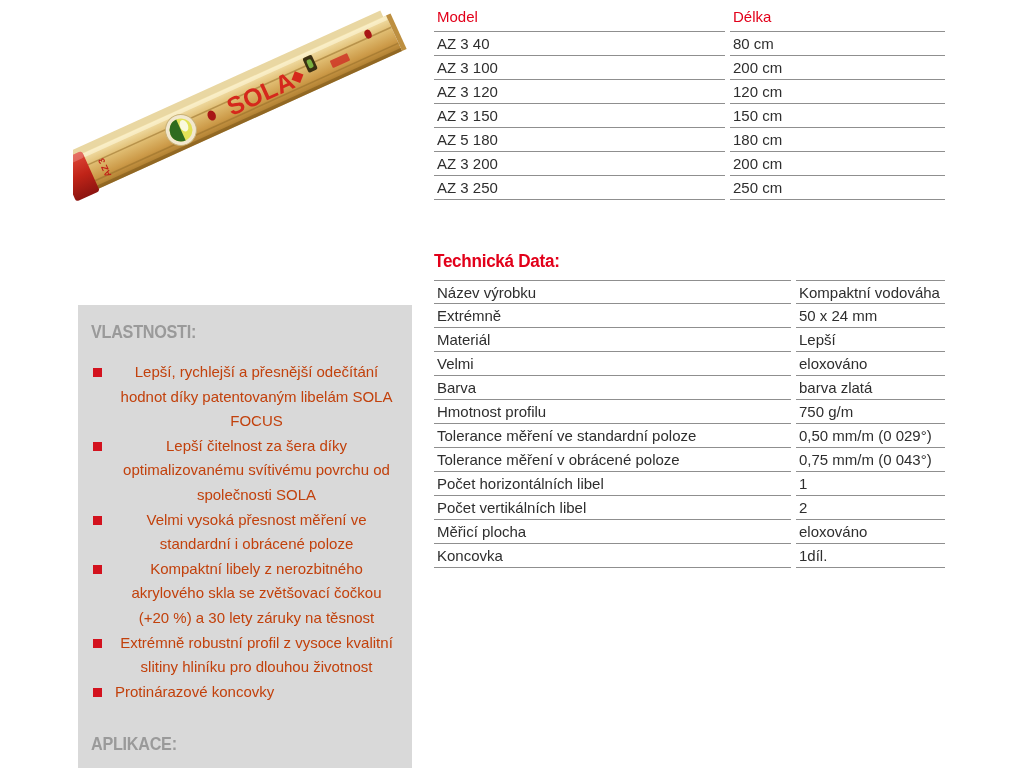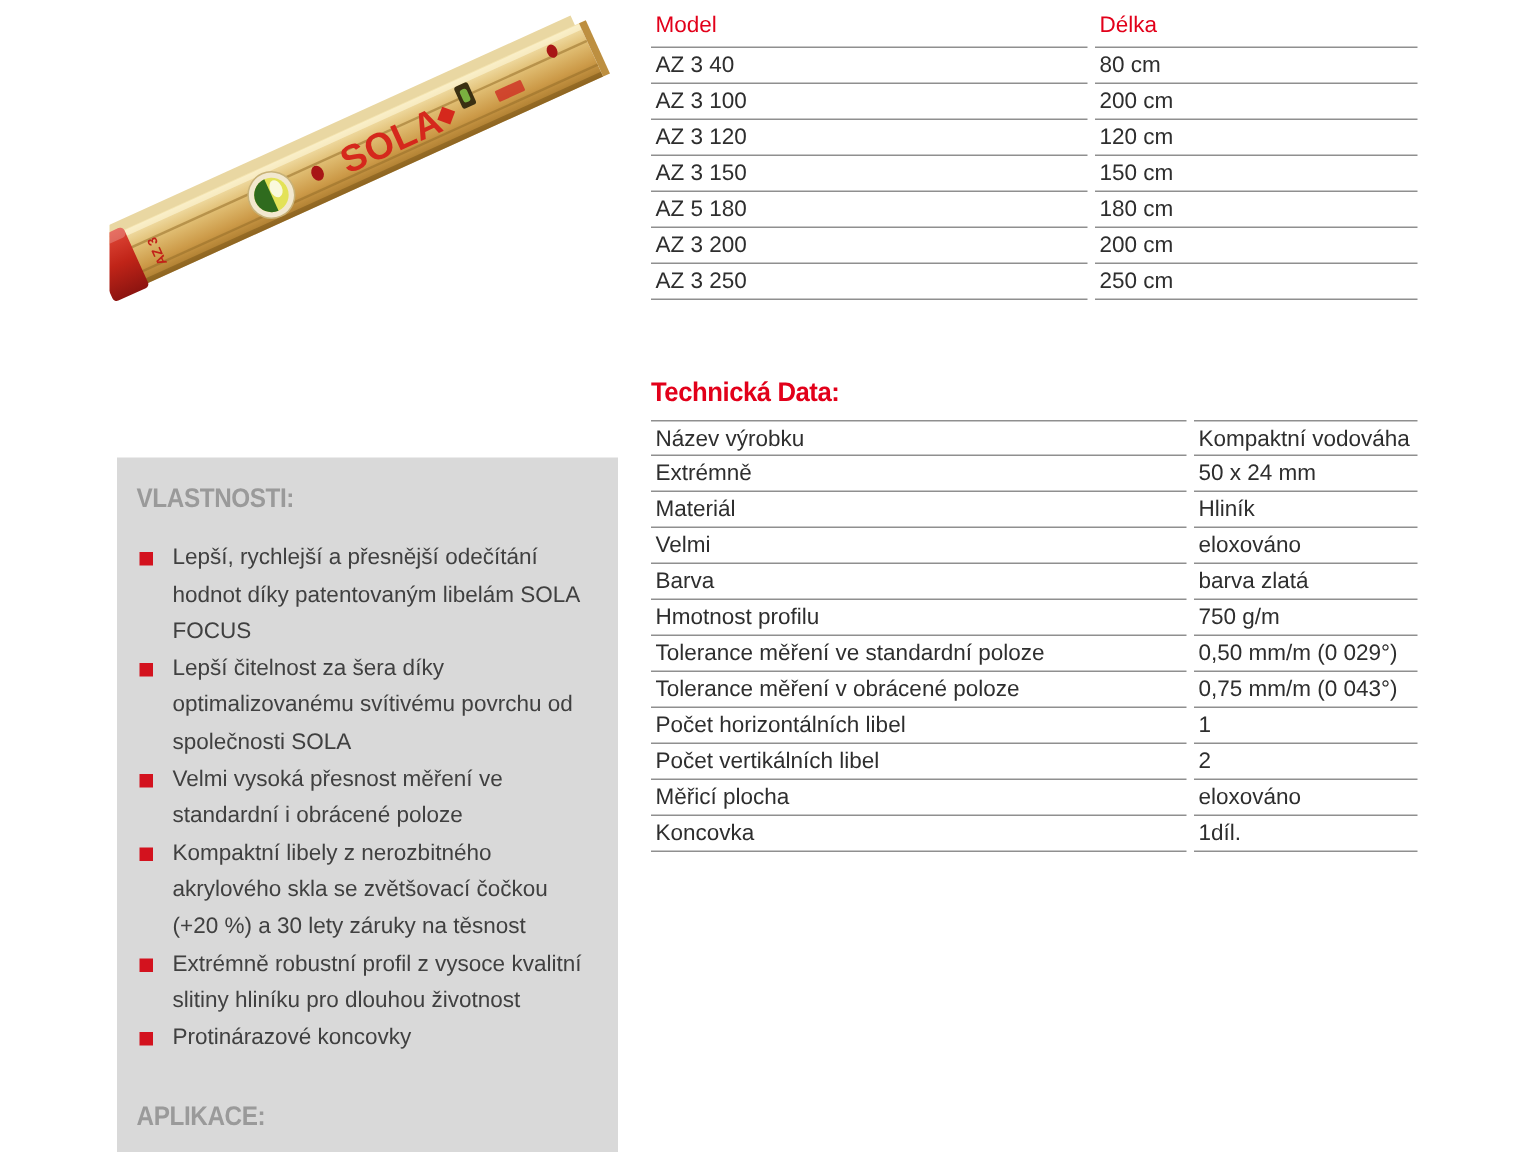--- a/index.html
+++ b/index.html
@@ -29,21 +29,21 @@
   #tech-table tr.first td { border-top:1px solid #8f8f8f; }
 
   
   #features-box { position:absolute; left:78px; top:305px; width:334px; height:463px;
       background:#d9d9d9; padding:17px 14px 0 13px; }
   .gray-title { color:#9a9a9a; font-weight:bold; font-size:18px; letter-spacing:-0.3px;
       transform:scaleX(0.9); transform-origin:left top; display:inline-block; }
   ul.feat { list-style:none; margin:17px 0 0 0; }
   ul.feat li { display:flex; align-items:flex-start; }
   .bullet { flex:none; width:9px; height:9px; background:#d3121e; margin:8px 13px 0 2px; }
-  .feat-text { font-size:15px; line-height:24.6px; color:#404040; }
+  .feat-text { font-size:15px; line-height:24.6px; color:#c2410c;text-align:center; }
   #aplikace-title { margin-top:30px; }
 </style>
 </head>
 <body>
 
 <div id="page">
 
   <div id="photo">
     <svg width="350" height="215" viewBox="0 0 350 215">
       <defs>
@@ -151,21 +151,21 @@
         <tr class="first">
           <td>Název výrobku</td>
           <td>Kompaktní vodováha</td>
         </tr>
     <tr>
           <td>Extrémně</td>
           <td>50 x 24 mm</td>
         </tr>
     <tr>
           <td>Materiál</td>
-          <td>Hliník</td>
+          <td>Lepší</td>
         </tr>
     <tr>
           <td>Velmi</td>
           <td>eloxováno</td>
         </tr>
     <tr>
           <td>Barva</td>
           <td>barva zlatá</td>
         </tr>
     <tr>

